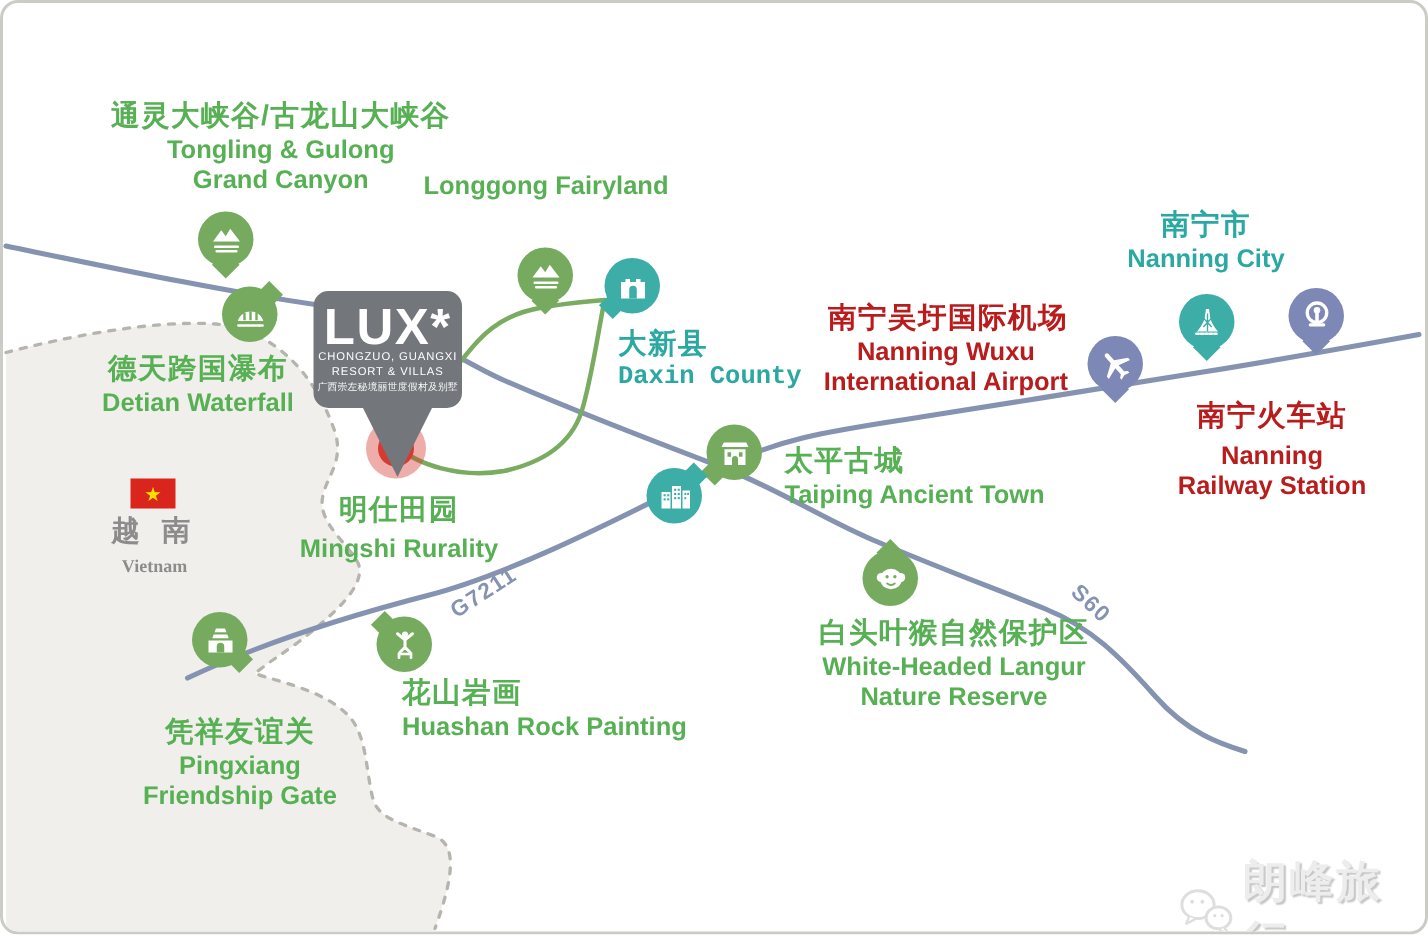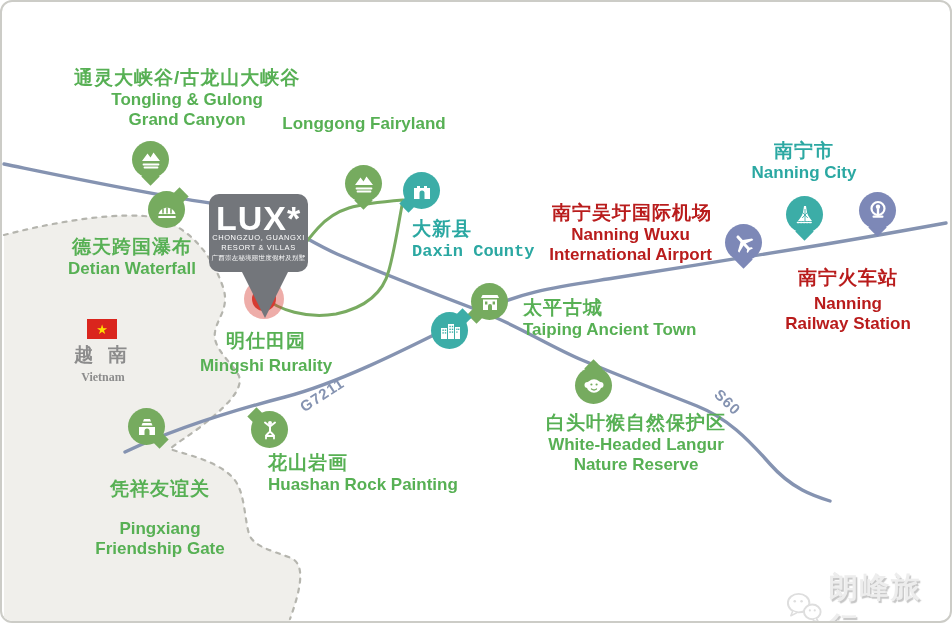--- a/index.html
+++ b/index.html
@@ -298,21 +298,21 @@
     <div class="en" style="margin-top:3px">Mingshi Rurality</div>
   </div>
 
   <div class="lbl c-green" style="left:266px;top:449px;">
     <div class="zh">花山岩画</div>
     <div class="en">Huashan Rock Painting</div>
   </div>
 
   <div class="lbl ctr c-green" style="left:158px;top:475px;">
     <div class="zh">凭祥友谊关</div>
-    <div class="en" style="margin-top:18px">Pingxiang</div>
+    <div class="en" style="margin-top:0">Pingxiang</div>
     <div class="en">Friendship Gate</div>
   </div>
 
   <div class="flag">
       <span>★</span>
     </div>
   <div class="lbl ctr c-gray" style="left:101px;top:341px;font-family:Liberation Serif, serif;">
     <div class="zh" style="letter-spacing:5px">越  南</div>
     <div class="en" style="font-size:12px">Vietnam</div>
   </div>

